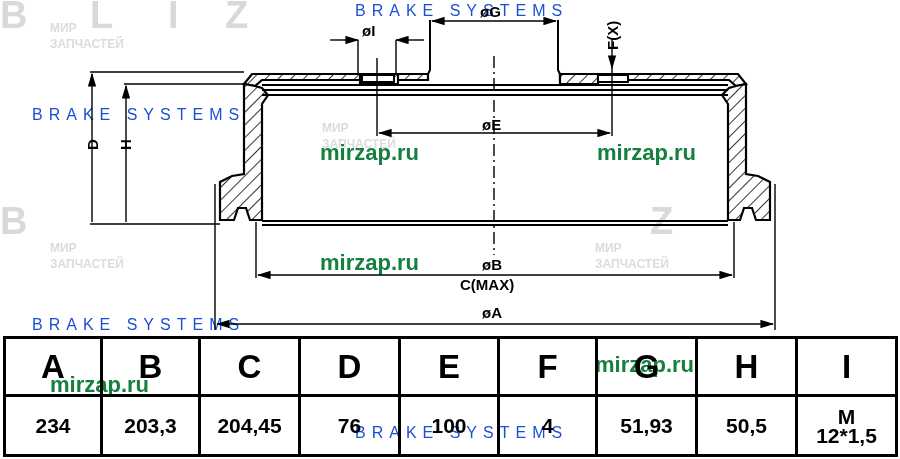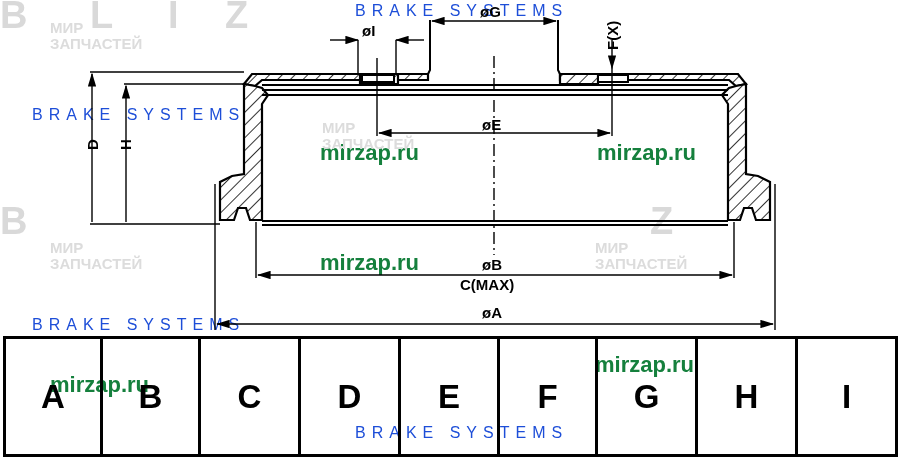--- a/index.html
+++ b/index.html
@@ -1,20 +1,20 @@
 <!DOCTYPE html>
 <html><head>
 <meta charset="utf-8">
 <style>
   html,body{margin:0;padding:0;background:#fff;}
   body{width:900px;height:459px;position:relative;overflow:hidden;font-family:"Liberation Sans",sans-serif;}
   .wm{position:absolute;color:#d9d9d9;font-family:"Liberation Sans",sans-serif;pointer-events:none;white-space:nowrap;}
   .wm-blitz{font-size:38px;font-weight:bold;letter-spacing:0;}
   .wm-brake{font-size:16px;letter-spacing:6px;color:#1d4ed8;}
-  .wm-mir{font-size:15px;font-weight:bold;line-height:16px;color:#dcdcdc;}
+  .wm-mir{font-size:12px;font-weight:bold;line-height:16px;color:#dcdcdc;}
   .wm-site{font-size:22px;font-weight:bold;color:#15803d;}
   svg.drawing{position:absolute;left:0;top:0;}
   .spec-table{position:absolute;left:3px;top:336px;width:892px;height:121px;border-collapse:collapse;table-layout:fixed;}
   .spec-table td{border:3px solid #000;text-align:center;vertical-align:middle;padding:0;font-weight:bold;color:#000;background:transparent;}
   .spec-table tr.hdr td{height:55px;font-size:33px;}
   .spec-table tr.val td{height:56px;font-size:21px;}
   .twoline{line-height:19px;display:block;}
   .dim-label{font-family:"Liberation Sans",sans-serif;font-weight:bold;font-size:15px;fill:#000;}
 </style>
 </head>
@@ -151,14 +151,28 @@
     <td>A</td>
     <td>B</td>
     <td>C</td>
     <td>D</td>
     <td>E</td>
     <td>F</td>
     <td>G</td>
     <td>H</td>
     <td>I</td>
   </tr>
+  <tr class="val">
+    <td>234</td>
+    <td>203,3</td>
+    <td>204,45</td>
+    <td>76</td>
+    <td>100</td>
+    <td>4</td>
+    <td>51,93</td>
+    <td>50,5</td>
+    <td>
+      <span class="twoline">M</span>
+      <span class="twoline">12*1,5</span>
+    </td>
+  </tr>
 </tbody>
   </table>
 
 </body></html>

